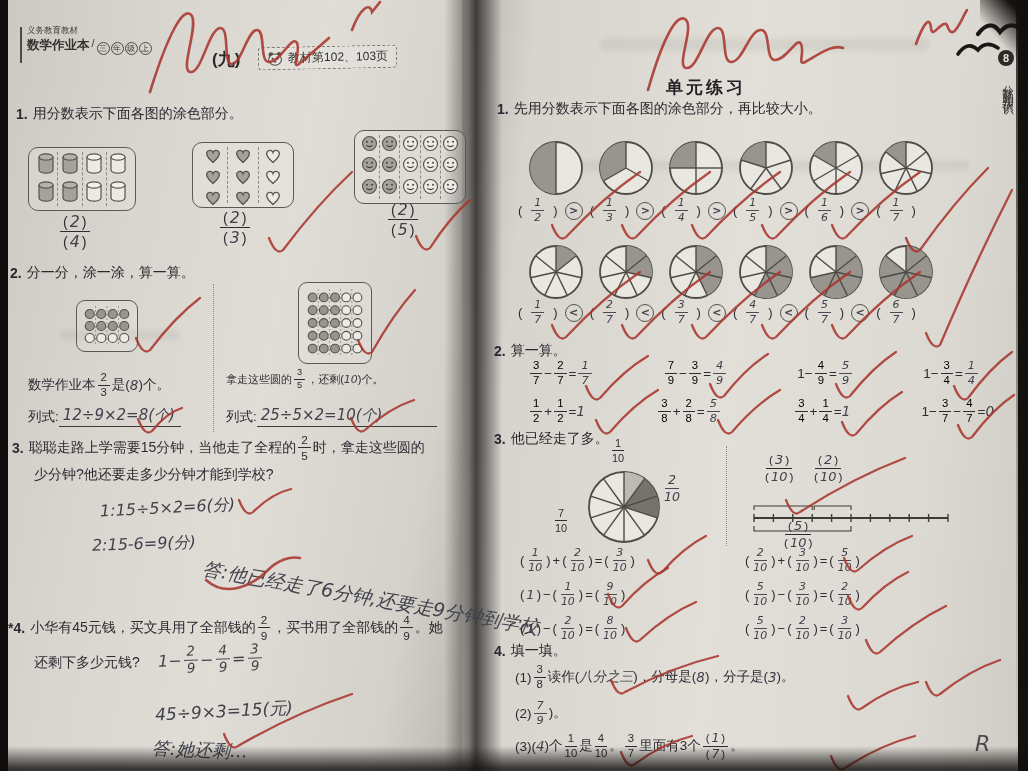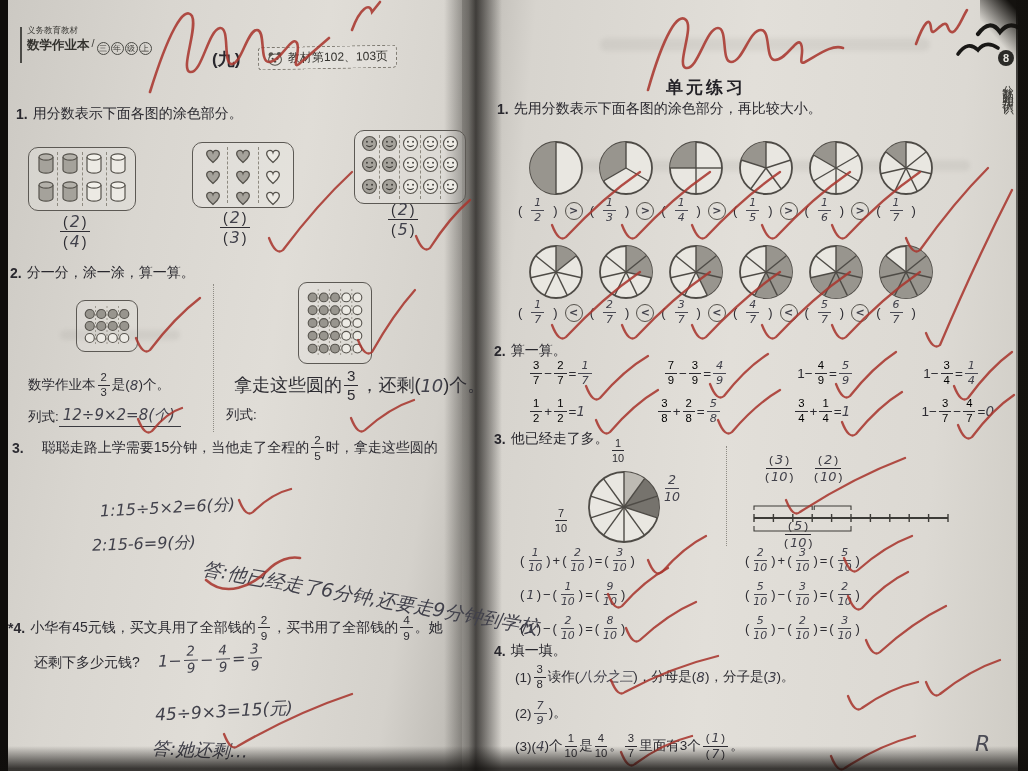--- a/index.html
+++ b/index.html
@@ -382,49 +382,51 @@
   <div class="tline" style="left:28px;top:372px;font-size:13.5px;">
       <span class="pr">数学作业本</span>
       <span class="frac">
         <span class="fn">2</span>
         <span class="fd">3</span>
       </span>
       <span class="pr">是(</span>
       <span class="hw">8</span>
       <span class="pr">)个。</span>
     </div>
-  <div class="tline" style="left:234px;top:368px;font-size:18px;">
+  <div class="tline" style="left:226px;top:368px;font-size:11px;">
       <span class="pr">拿走这些圆的</span>
       <span class="frac">
         <span class="fn">3</span>
         <span class="fd">5</span>
       </span>
       <span class="pr">，还剩(</span>
       <span class="hw">10</span>
       <span class="pr">)个。</span>
     </div>
   <div class="tline" style="left:28px;top:406px;font-size:13.5px;">
     <span class="pr">列式:</span>
     <span class="uline"><span class="hw" style="font-size:15px;">12÷9×2=8(个)</span></span>
   </div>
   <div class="tline" style="left:226px;top:406px;font-size:13.5px;">
     <span class="pr">列式:</span>
+    <span class="uline" style="min-width:170px;"><span class="hw" style="font-size:15px;">25÷5×2=10(个)</span></span>
   </div>
 
   <div class="tline" style="left:12px;top:434px;">
     <span class="qnum pr">3.</span>
-    <span style="display:inline-flex;align-items:center;margin-left:13px;">
+    <span style="display:inline-flex;align-items:center;">
         <span class="pr">聪聪走路上学需要15分钟，当他走了全程的</span>
         <span class="frac">
           <span class="fn">2</span>
           <span class="fd">5</span>
         </span>
         <span class="pr">时，拿走这些圆的</span>
       </span>
   </div>
+  <div class="tline" style="left:34px;top:466px;">少分钟?他还要走多少分钟才能到学校?</div>
   <div class="hwline hw" style="left:100px;top:498px;transform:rotate(-3deg);">1:15÷5×2=6(分)</div>
   <div class="hwline hw" style="left:92px;top:534px;transform:rotate(-2deg);">2:15-6=9(分)</div>
   <div class="hwline hw" style="left:205px;top:556px;font-size:19px;transform:rotate(10deg);transform-origin:left top;">答:他已经走了6分钟,还要走9分钟到学校</div>
 
   <div class="tline" style="left:8px;top:614px;">
     <span class="qnum pr">*4.</span>
     <span style="display:inline-flex;align-items:center;">
         <span class="pr">小华有45元钱，买文具用了全部钱的</span>
         <span class="frac">
           <span class="fn">2</span>

